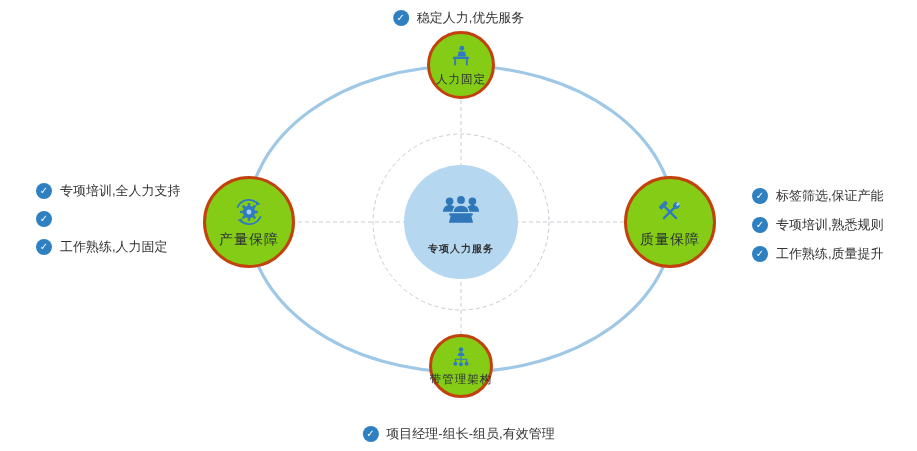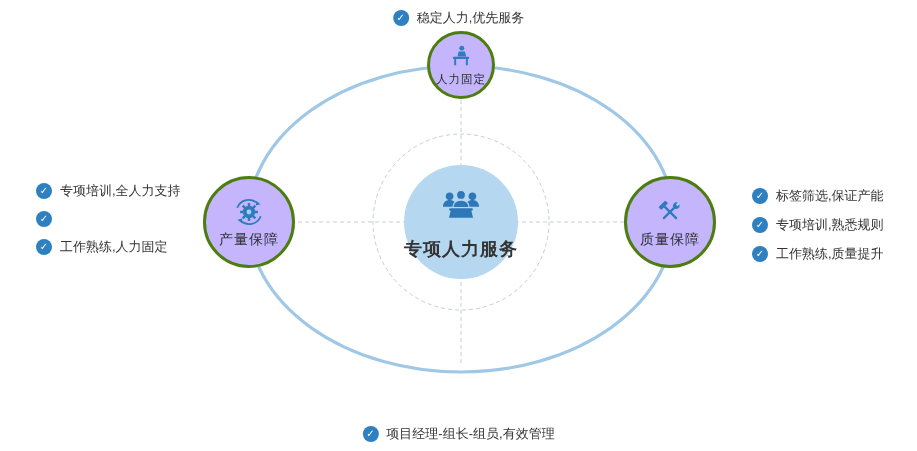--- a/index.html
+++ b/index.html
@@ -5,35 +5,35 @@
   html,body{margin:0;padding:0;background:#ffffff;}
   .stage{
     position:relative;width:917px;height:451px;background:#ffffff;overflow:hidden;
     font-family:"Liberation Sans","DejaVu Sans",sans-serif;color:#333;
   }
   svg.bglayer{position:absolute;left:0;top:0;}
   .dash{stroke:#c7ccd2;stroke-width:1;fill:none;stroke-dasharray:4 3;}
   .orbit{stroke:#9fc7e6;stroke-width:3.2;fill:none;}
 
   .node{
-    position:absolute;border-radius:50%;background:#c4b5fd;
+    position:absolute;border-radius:50%;background:#84cc16;
     display:flex;flex-direction:column;align-items:center;justify-content:center;
-    box-sizing:border-box;border:3px solid #4d7c0f;
+    box-sizing:border-box;border:3px solid #c2410c;
   }
   .node-top{left:427px;top:31px;width:68px;height:68px;}
   .node-left{left:203px;top:176px;width:92px;height:92px;}
   .node-right{left:624px;top:176px;width:92px;height:92px;}
   .node-bottom{left:429px;top:334px;width:64px;height:64px;}
   .node-center{left:404px;top:165px;width:114px;height:114px;border:none;background:#b5d7f0;}
 
   .nicon{display:block;line-height:0;}
   .nicon svg{display:block;}
   .nlabel{margin-top:3px;font-size:11.5px;color:#2b2f33;letter-spacing:1px;white-space:nowrap;}
   .node-left .nlabel,.node-right .nlabel{font-size:14px;}
-  .node-center .nlabel{font-size:18px;font-weight:600;color:#333;margin-top:15px;}
+  .node-center .nlabel{font-size:10px;font-weight:600;color:#333;margin-top:15px;}
 
   .note-row{position:absolute;display:flex;align-items:center;gap:8px;font-size:13px;color:#333;white-space:nowrap;}
   .note-col{position:absolute;display:flex;flex-direction:column;gap:11px;}
   .note-col .row{display:flex;align-items:center;gap:8px;font-size:13px;color:#333;white-space:nowrap;}
   .check{
     width:16px;height:16px;border-radius:50%;background:#2e80c0;color:#fff;
     font-size:10px;line-height:16px;text-align:center;flex:none;font-weight:bold;
   }
   .top-note{top:9px;left:50%;transform:translateX(-50%);}
   .bottom-note{top:425px;left:50%;transform:translateX(-50%);}
@@ -154,14 +154,29 @@
         </g>
         <g transform="rotate(-45 18 18)" fill="#2f7bbf">
           <rect x="16.7" y="9" width="2.6" height="20" rx="1.2"></rect>
           <rect x="12.6" y="5" width="10.8" height="4.6" rx="1.2"></rect>
         </g>
       </svg>
     </span>
     <span class="nlabel">质量保障</span>
   </div>
 
+  <div class="node node-bottom">
+    <span class="nicon">
+      <svg width="24" height="24" viewBox="0 0 32 32">
+        <g fill="#2f7bbf">
+          <circle cx="16" cy="6" r="3"></circle>
+          <path d="M11.5 14.5 c0-3 2-4.8 4.5-4.8 s4.5 1.8 4.5 4.8 z"></path>
+          <circle cx="8.5" cy="25" r="2.6"></circle>
+          <circle cx="16" cy="25.6" r="2.6"></circle>
+          <circle cx="23.5" cy="25" r="2.6"></circle>
+        </g>
+        <path d="M16 15 v4 M16 19 H8.5 V22 M16 19 H23.5 V22 M16 19 V22" stroke="#2f7bbf" stroke-width="1.6" fill="none"></path>
+      </svg>
+    </span>
+    <span class="nlabel">带管理架构</span>
+  </div>
 
 </div>
 
 </body></html>

